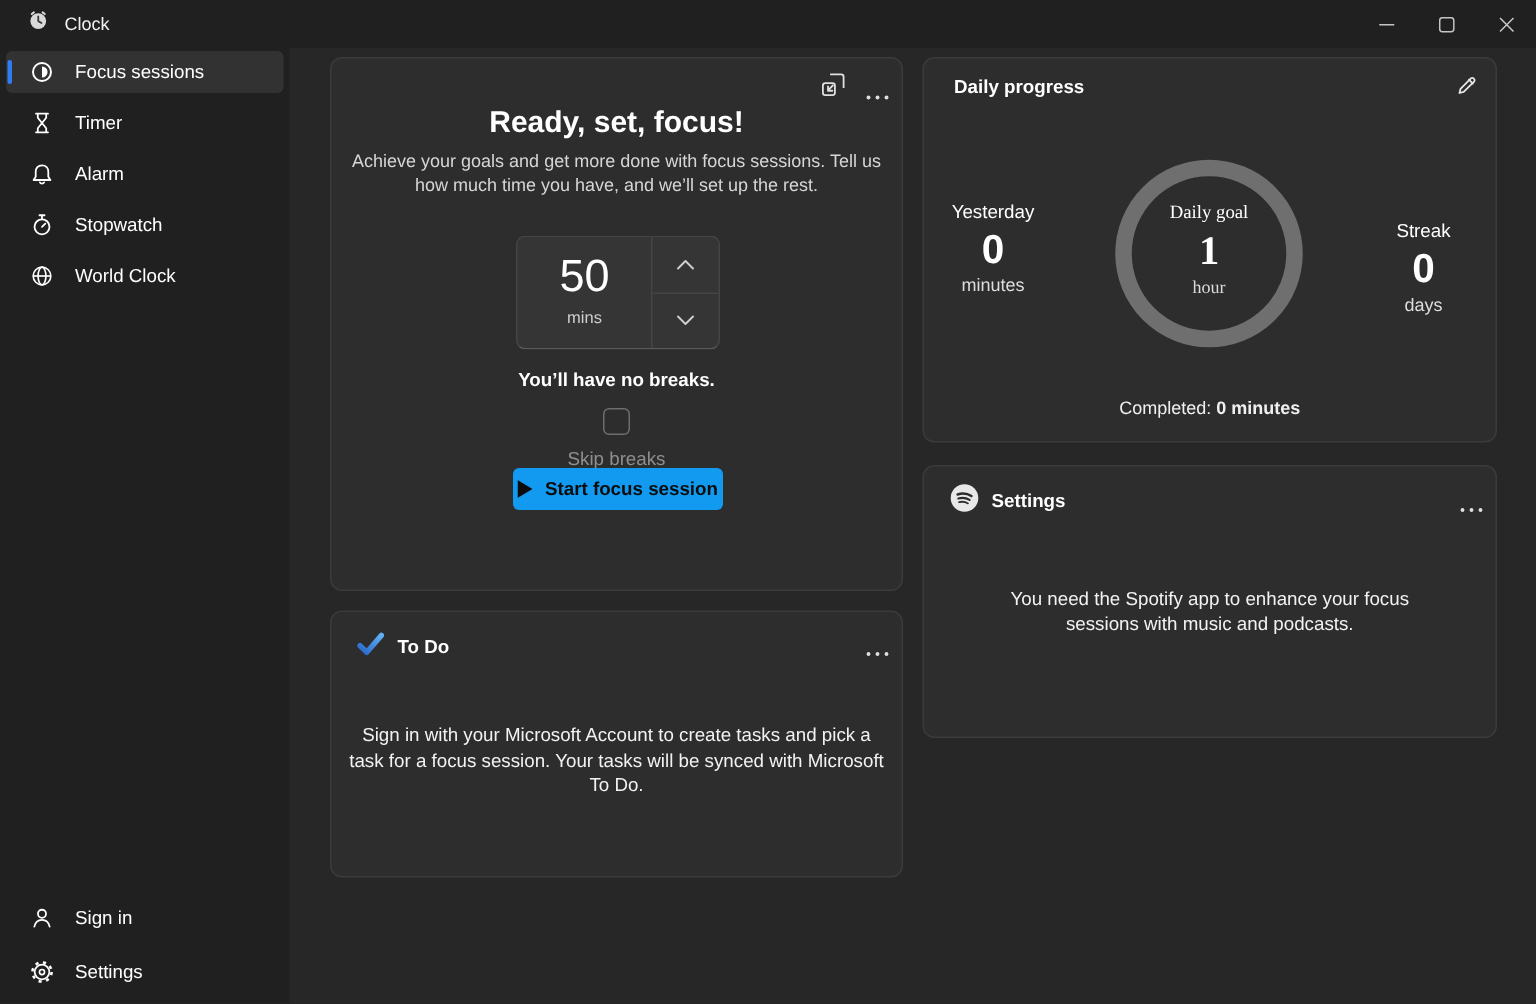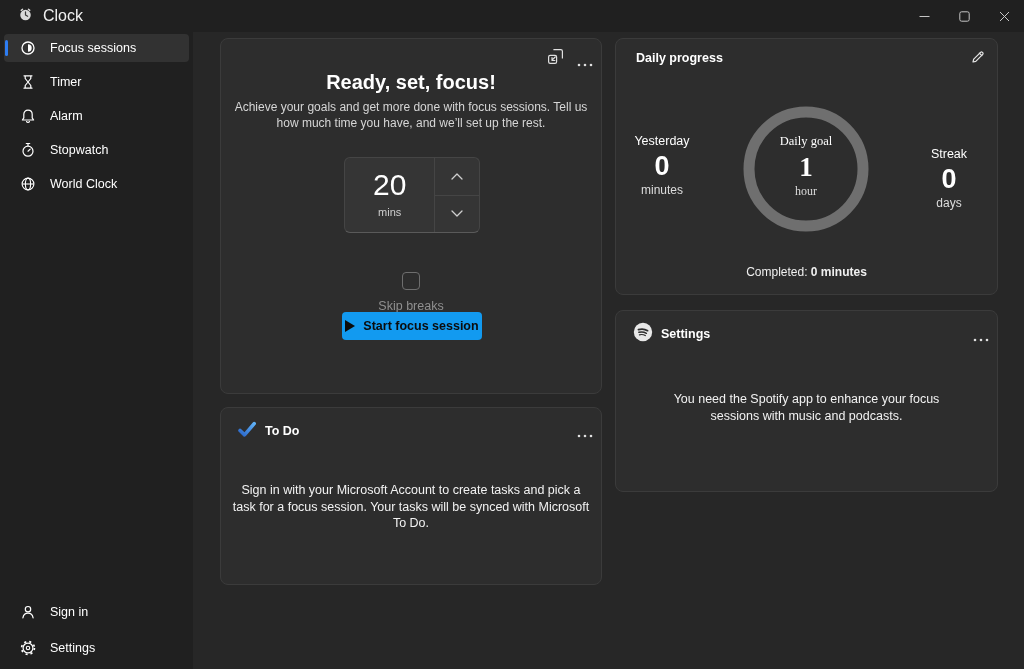--- a/index.html
+++ b/index.html
@@ -3,21 +3,21 @@
 <meta charset="utf-8">
 <style>
   * { margin:0; padding:0; box-sizing:border-box; }
   html,body { width:1024px; height:669px; overflow:hidden; }
   body { font-family:"Liberation Sans","DejaVu Sans",sans-serif; background:#272727; color:#fff; }
   #root { position:relative; width:1024px; height:669px; background:#272727; }
 
   
   #titlebar { position:absolute; left:0; top:0; width:1024px; height:32px; background:#202020; }
   .app-title-row { position:absolute; left:18px; top:0; height:32px; display:flex; align-items:center; gap:10px; }
-  .app-title { font-size:16px; color:#f0f0f0; }
+  .app-title { font-size:12px; color:#f0f0f0; }
   .win-btn { position:absolute; top:0; width:40px; height:32px; display:flex; align-items:center; justify-content:center; background:transparent; border:none; cursor:default; }
   .win-btn svg { display:block; }
 
   
   #sidebar { position:absolute; left:0; top:32px; width:193px; height:637px; background:#202020; }
   .nav-item { position:absolute; left:4px; width:185px; height:28px; border-radius:4px; display:flex; align-items:center; cursor:default; }
   .nav-item.selected { background:#323232; }
   .nav-item .accent-bar { position:absolute; left:1px; top:6px; width:3px; height:16px; border-radius:2px; background:var(--accent,#2e7df2); }
   .nav-icon { position:absolute; left:16px; top:6px; width:16px; height:16px; }
   .nav-label { position:absolute; left:46px; font-size:12.5px; color:#ffffff; white-space:nowrap; }
@@ -190,37 +190,38 @@
           <circle cx="8" cy="2" r="1.3" fill="#e0e0e0"></circle>
           <circle cx="14" cy="2" r="1.3" fill="#e0e0e0"></circle>
       </svg>
     </button>
 
     <div class="focus-title">Ready, set, focus!</div>
     <div class="focus-subtitle">Achieve your goals and get more done with focus sessions. Tell us how much time you have, and we’ll set up the rest.</div>
 
     <div class="spinner">
       <div class="spin-value-box">
-        <div class="spin-value">20</div>
+        <div class="spin-value">50</div>
         <div class="spin-unit">mins</div>
       </div>
       <div class="spin-arrows">
         <button class="spin-arrow up">
           <svg width="12" height="7" viewBox="0 0 12 7">
               <polyline points="1,6 6,1 11,6" fill="none" stroke="#cfcfcf" stroke-width="1.3" stroke-linecap="round" stroke-linejoin="round"></polyline>
             </svg>
         </button>
         <button class="spin-arrow">
           <svg width="12" height="7" viewBox="0 0 12 7">
               <polyline points="1,1 6,6 11,1" fill="none" stroke="#cfcfcf" stroke-width="1.3" stroke-linecap="round" stroke-linejoin="round"></polyline>
             </svg>
         </button>
       </div>
     </div>
 
+    <div class="breaks-note">You’ll have no breaks.</div>
 
     <div class="skip-row">
       <span class="checkbox"></span>
       <span class="skip-label">Skip breaks</span>
     </div>
 
     <button class="start-btn">
       <svg width="10" height="12" viewBox="0 0 10 12">
           <polygon points="0,0 10,6 0,12" fill="#0c0c0c"></polygon>
         </svg>

